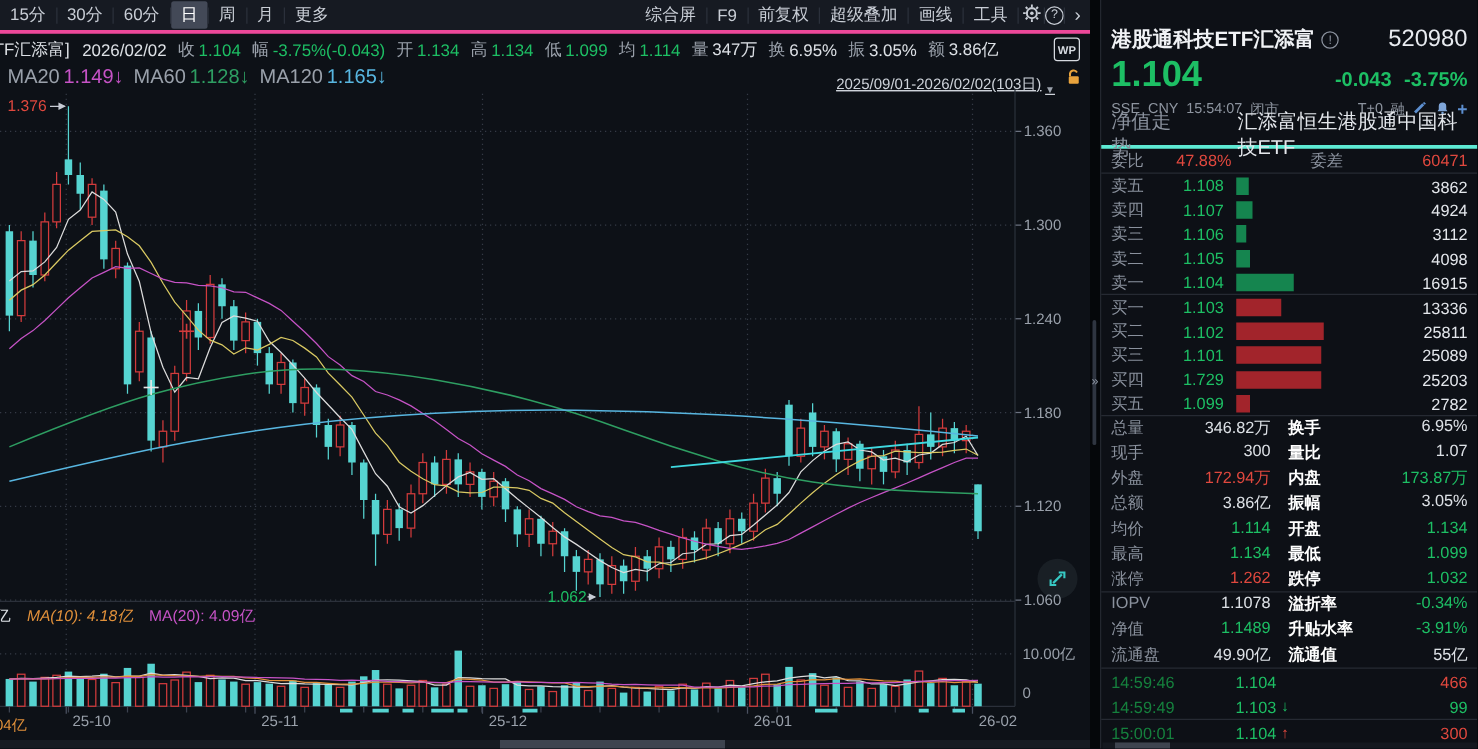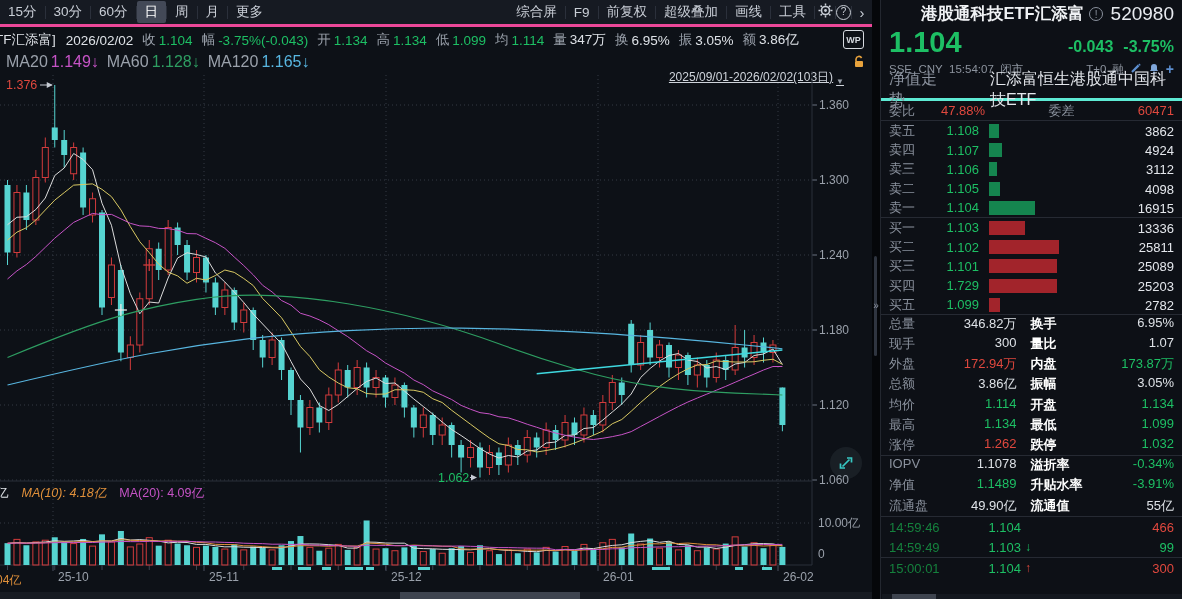--- a/index.html
+++ b/index.html
@@ -25,21 +25,21 @@
   #mabar { position:absolute; left:0; top:53px; width:872px; height:18px; display:flex; align-items:center;
            font-size:16px; white-space:nowrap; }
   #mabar .lb { color:#9aa1ab; margin-left:8px; }
   #mabar .vl { margin-left:3px; }
   .g { color:#1dbf64; } .r { color:#e0483e; } .w { color:#dde1e6; }
   .ma20c { color:#c653c6; } .ma60c { color:#2e9e62; } .ma120c { color:#58b6e0; }
   .oc { color:#e0903a;font-style:italic; }
 
   #wp-badge { position:absolute; right:8px; top:30px; width:21px; height:19px; border:1.5px solid #d6dae0;
               border-radius:3px; color:#d6dae0; font-size:9px; font-weight:bold; display:flex; align-items:center; justify-content:center; }
-  #range-wrap { position:absolute; right:28px; top:69px; display:flex; align-items:flex-end; font-size:12px; color:#ced3da;text-decoration:underline; }
+  #range-wrap { position:absolute; right:28px; top:59px; display:flex; align-items:flex-end; font-size:12px; color:#ced3da;text-decoration:underline; }
   #range-text { text-decoration:underline; }
   #range-arrow { color:#9aa1ab; font-size:8px; margin-left:3px; }
   #lock-btn { position:absolute; right:6px; top:55px; width:14px; height:14px; }
 
   #chart-wrap { position:absolute; left:0; top:71px; width:872px; height:528px; }
   #ksvg { position:absolute; left:0; top:0; }
 
   #vol-header { position:absolute; left:2px; top:414px; display:flex; gap:13px; font-size:12.5px; white-space:nowrap; }
   #vol-clip { color:#dde1e6; margin-left:-6px; }
   #vol-ymax { position:absolute; left:818px; top:444px; font-size:12px; color:#9aa1ab; }
@@ -53,21 +53,21 @@
                 background:rgba(140,160,170,0.10); }
 
   
   #divider { position:absolute; left:872px; top:0; width:8px; height:599px; background:#05070a; }
   #divider-chevron { position:absolute; left:0; top:300px; width:8px; color:#8a919d; font-size:10px; text-align:center; cursor:pointer; }
   #divider-thumb { position:absolute; left:2px; top:256px; width:3px; height:100px; background:#2f3540; border-radius:2px; }
 
   
   #panel { position:absolute; left:880px; top:0; width:302px; height:599px; background:#0d1016; border-left:1px solid #23272f;
            font-size:13px; }
-  #p-title-row { display:flex; align-items:center; padding:3px 8px 0 8px;margin-left:32px; }
+  #p-title-row { display:flex; align-items:center; padding:21px 8px 0 8px; }
   #p-title { font-size:16.5px; font-weight:bold; color:#f0f2f5; letter-spacing:0; }
   #p-info-icon { width:14px; height:14px; border:1px solid #8a919d; border-radius:50%; color:#8a919d; font-size:10px;
                  line-height:13px; text-align:center; margin-left:5px; }
   #p-code { margin-left:auto; font-size:19px; color:#e8ebf0; }
   #p-price-row { display:flex; align-items:baseline; padding:1px 8px 0 8px; }
   #p-price { font-size:29px; font-weight:bold; color:#1dbf64; }
   #p-chg-wrap { margin-left:auto; font-size:16px; font-weight:bold; color:#1dbf64; }
   #p-chg-pct { margin-left:10px; }
   #p-meta-row { display:flex; align-items:center; padding:2px 8px 0 8px; font-size:11.5px; color:#8d949f; }
   #p-meta-right { margin-left:auto; display:flex; align-items:center; gap:6px; }

